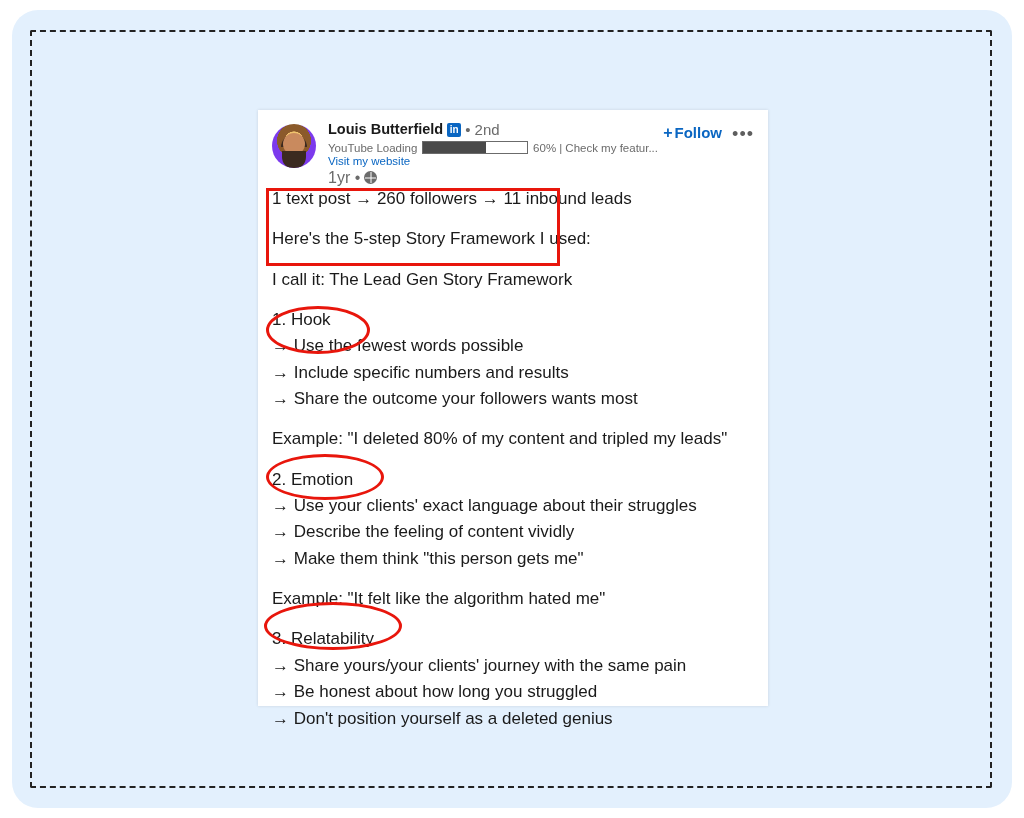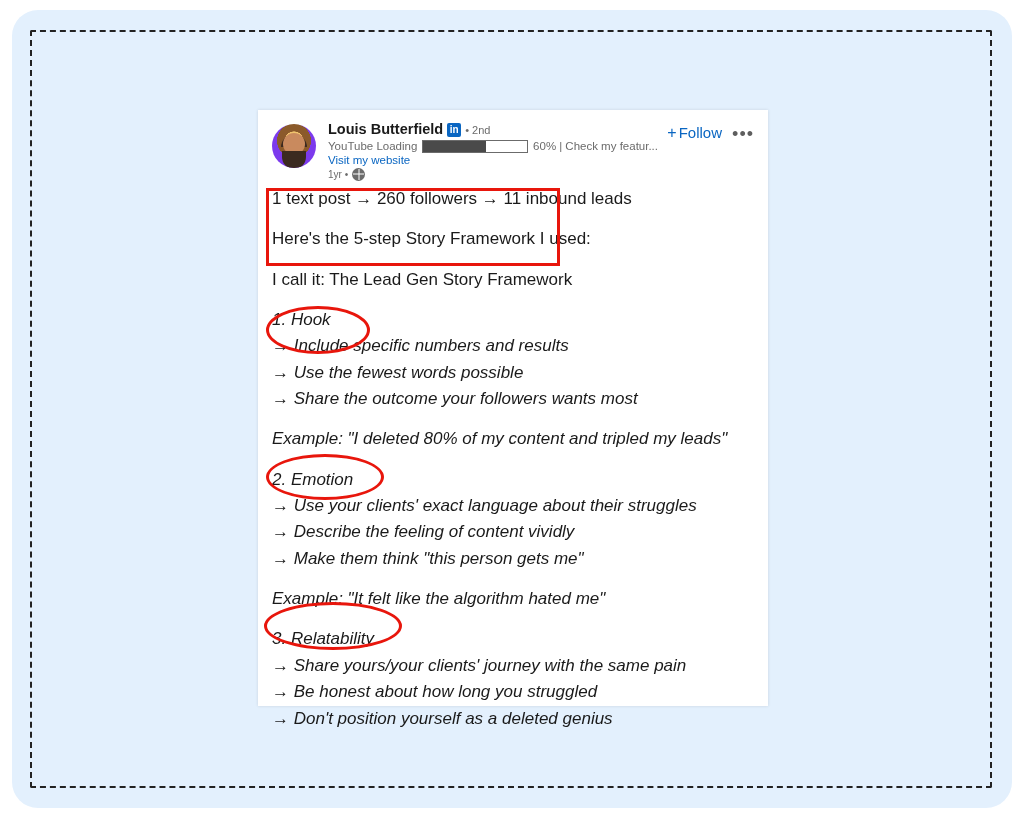--- a/index.html
+++ b/index.html
@@ -129,30 +129,30 @@
     color: #ffffff;
     font-size: 10px;
     font-weight: bold;
     line-height: 14px;
     text-align: center;
     border-radius: 2px;
     font-family: "Liberation Sans", sans-serif;
   }
 
   .degree {
-    font-size: 11px;
+    font-size: 15px;
     color: #6b6b6b;
   }
 
   .headline {
     font-size: 11.5px;
     color: #6b6b6b;
     margin-top: 2px;
     display: flex;
-    align-items: center;
+    align-items: flex-end;
     gap: 3px;
     white-space: nowrap;
     overflow: hidden;
   }
 
   .progressbar {
     display: inline-block;
     width: 112px;
     height: 11px;
     border: 1px solid #6b6b6b;
@@ -172,21 +172,21 @@
 
   .website-link {
     font-size: 11.5px;
     color: #0a66c2;
     font-weight: normal;
     margin-top: 1px;
     cursor: pointer;
   }
 
   .meta-row {
-    font-size: 10px;
+    font-size: 16px;
     color: #6b6b6b;
     margin-top: 2px;
     display: flex;
     align-items: center;
     gap: 4px;
   }
 
   .globe-icon {
     width: 13px;
     height: 13px;
@@ -215,21 +215,21 @@
     background: #ffffff;
     transform: translateY(-50%);
   }
 
   .follow-button {
     position: absolute;
     right: 46px;
     top: 14px;
     color: #0a66c2;
     font-size: 15px;
-    font-weight: normal;
+    font-weight: bold;
     cursor: pointer;
     white-space: nowrap;
   }
   .follow-button .plus { font-size: 16px; margin-right: 2px; }
 
   .more-button {
     position: absolute;
     right: 14px;
     top: 14px;
     color: #5e5e5e;
@@ -239,21 +239,21 @@
   }
 
   .post-body {
     padding: 4px 14px 0 14px;
     font-size: 17px;
     color: #1a1a1a;
     line-height: 1.55;
   }
 
   .para { margin: 0 0 14px 0; }
-  .line { margin: 0; font-style: italic; }
+  .line { margin: 0; }
 
   .group { margin-bottom: 14px; }
 
   
   .annot {
     position: absolute;
     pointer-events: none;
   }
   .rect-annot {
     border: 3px solid #e8160c;
@@ -317,22 +317,22 @@
     <div class="post-body">
 
       <p class="para">1 text post → 260 followers → 11 inbound leads</p>
 
       <p class="para">Here's the 5-step Story Framework I used:</p>
 
       <p class="para">I call it: The Lead Gen Story Framework</p>
 
       <div class="group">
         <p class="line">1. Hook</p>
+        <p class="line">→ Use the fewest words possible</p>
         <p class="line">→ Include specific numbers and results</p>
-        <p class="line">→ Use the fewest words possible</p>
         <p class="line">→ Share the outcome your followers wants most</p>
       </div>
 
       <div class="group">
         <p class="line">Example: "I deleted 80% of my content and tripled my leads"</p>
       </div>
 
       <div class="group">
         <p class="line">2. Emotion</p>
         <p class="line">→ Use your clients' exact language about their struggles</p>

